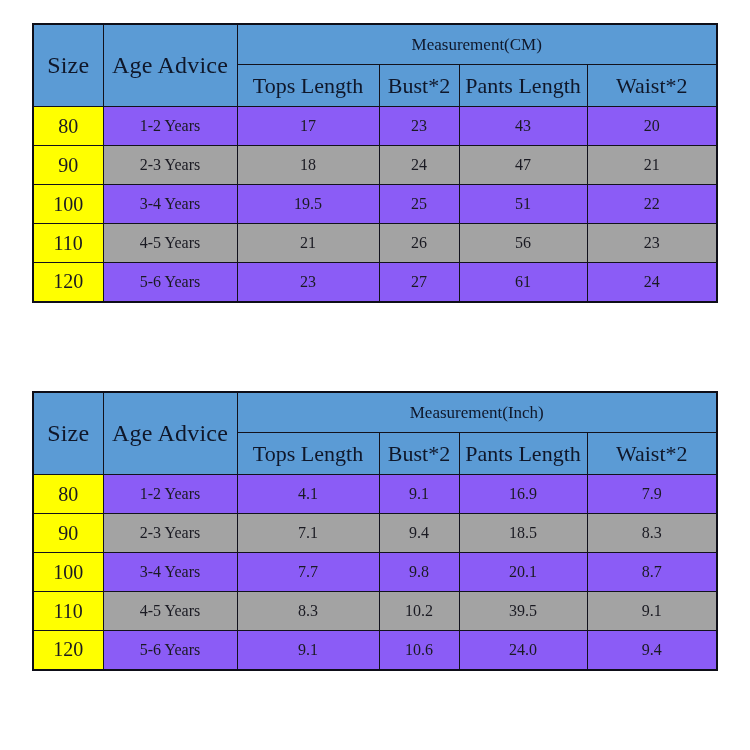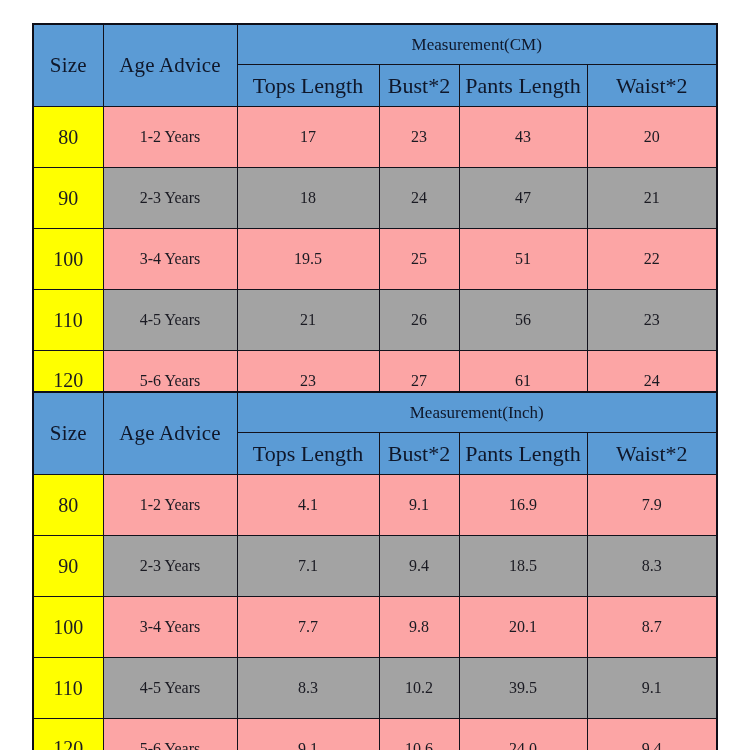--- a/index.html
+++ b/index.html
@@ -47,42 +47,42 @@
   col.c-pants  { width: 128px; }
   col.c-waist  { width: 130px; }
 
   
   .hdr {
     background: #5b9bd5;
     color: #0f172a;
   }
   .hdr-main {
     height: 80px;
-    font-size: 21px;
+    font-size: 24px;
     letter-spacing: .2px;
   }
   .hdr-group {
     height: 39px;
     font-size: 17px;
   }
   .hdr-sub {
     height: 41px;
     font-size: 22px;
   }
 
   
-  tbody tr { height: 61px; }
+  tbody tr { height: 39px; }
   td.size-cell {
     background: #ffff00;
     font-size: 20px;
   }
   td.data-cell {
     font-size: 16px;
   }
-  tr.row-green td.data-cell { background: #fca5a5; }
+  tr.row-green td.data-cell { background: #8b5cf6; }
   tr.row-tan   td.data-cell { background: #a3a3a3; }
 </style>
 </head>
 <body>
 
 <div class="chart-wrap" id="size-chart-cm">
   <table class="size-table">
     <colgroup>
       <col class="c-size">
         <col class="c-age">

